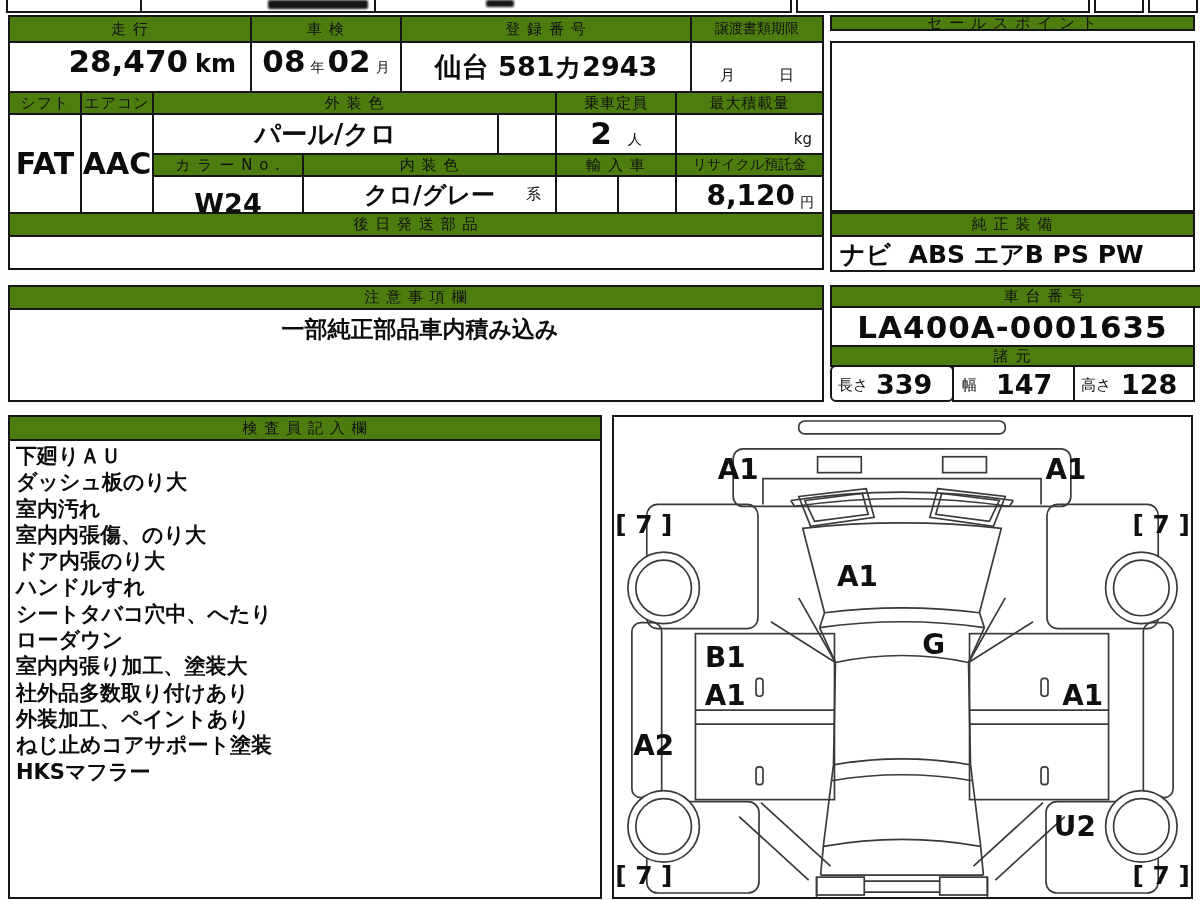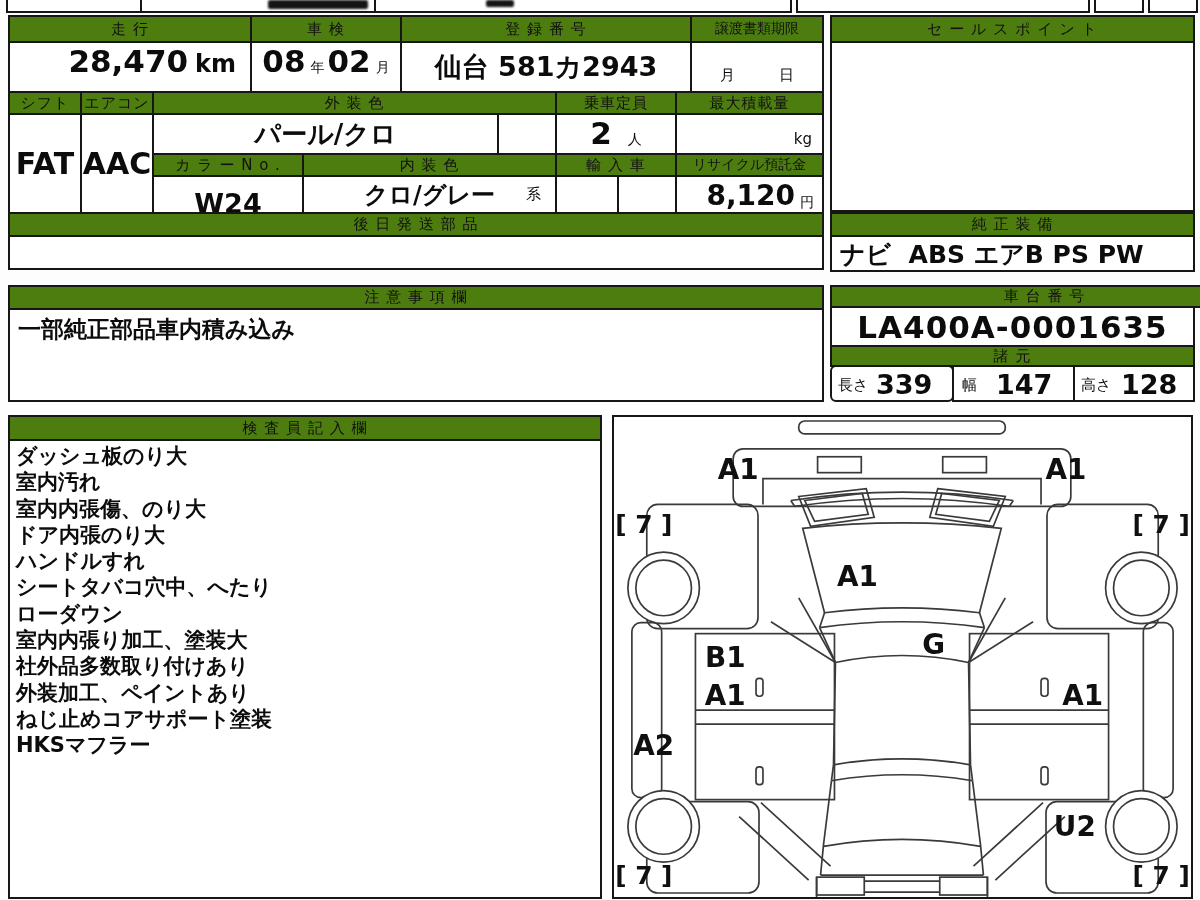--- a/index.html
+++ b/index.html
@@ -102,26 +102,26 @@
 <div class="cell" style="left:617px;top:175px;width:60px;height:39px;"></div>
 <div class="cell val baseline" style="left:675px;top:175px;width:149px;height:39px;justify-content:flex-end;padding-right:8px;align-items:flex-end;">
   <span class="b" style="font-size:28px;">8,120</span>
   <span class="unit">円</span>
 </div>
 
 <div class="cell hdr" style="left:8px;top:212px;width:816px;height:25px;">後 日 発 送 部 品</div>
 <div class="cell" style="left:8px;top:235px;width:816px;height:35px;"></div>
 
 <div class="cell hdr" style="left:8px;top:285px;width:816px;height:25px;">注 意 事 項 欄</div>
-<div class="cell" style="left:8px;top:308px;width:816px;height:94px;padding:4px 0 8px 8px;">
+<div class="cell" style="left:8px;top:308px;width:816px;height:94px;padding:4px 0 8px 8px;text-align:center;">
 
 <div style="font-weight:bold;font-size:23px;">一部純正部品車内積み込み</div>
   </div>
 
-<div class="cell hdr" style="left:830px;top:15px;width:365px;height:28px;">セ ー ル ス ポ イ ン ト</div>
+<div class="cell hdr" style="left:830px;top:15px;width:365px;height:16px;">セ ー ル ス ポ イ ン ト</div>
 <div class="cell" style="left:830px;top:41px;width:365px;height:171px;"></div>
 
 <div class="cell hdr" style="left:830px;top:212px;width:365px;height:25px;">純 正 装 備</div>
 <div class="cell" style="left:830px;top:235px;width:365px;height:37px;">
   <span style="position:absolute;left:8px;top:1px;font-weight:bold;font-size:25px;white-space:pre;">ナビ  ABS エアB PS PW</span>
 </div>
 
 <div class="cell hdr" style="left:830px;top:285px;width:429px;height:23px;">車 台 番 号</div>
 <div class="cell val" style="left:830px;top:306px;width:365px;height:41px;">
   <span class="b" style="font-size:31px;letter-spacing:1px;">LA400A-0001635</span>
@@ -137,20 +137,21 @@
   <span style="position:absolute;left:42px;top:2px;font-weight:bold;font-size:27px;">147</span>
 </div>
 <div class="cell" style="left:1073px;top:365px;width:122px;height:37px;">
   <span style="position:absolute;left:6px;top:9px;font-size:15px;">高さ</span>
   <span style="position:absolute;left:46px;top:2px;font-weight:bold;font-size:27px;">128</span>
 </div>
 
 <div class="cell hdr" style="left:8px;top:415px;width:594px;height:26px;">検 査 員 記 入 欄</div>
 <div class="cell" style="left:8px;top:439px;width:594px;height:460px;padding:2px 0 0 6px;">
 
+<div class="insp-line">下廻りＡＵ</div>
     <div class="insp-line">ダッシュ板のり大</div>
     <div class="insp-line">室内汚れ</div>
     <div class="insp-line">室内内張傷、のり大</div>
     <div class="insp-line">ドア内張のり大</div>
     <div class="insp-line">ハンドルすれ</div>
     <div class="insp-line">シートタバコ穴中、へたり</div>
     <div class="insp-line">ローダウン</div>
     <div class="insp-line">室内内張り加工、塗装大</div>
     <div class="insp-line">社外品多数取り付けあり</div>
     <div class="insp-line">外装加工、ペイントあり</div>

